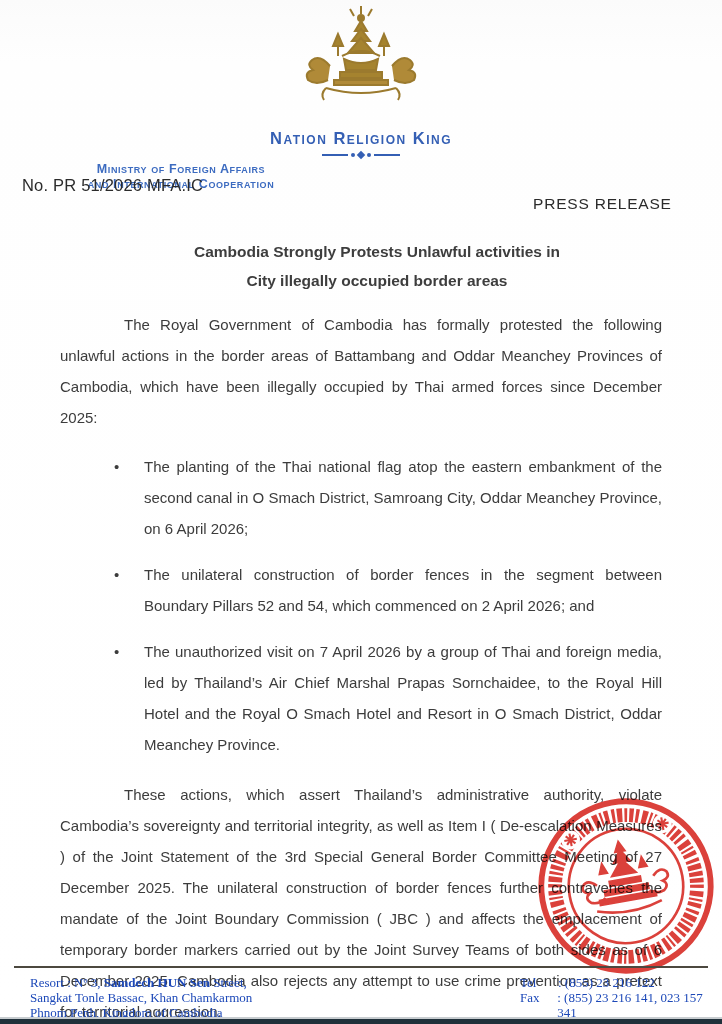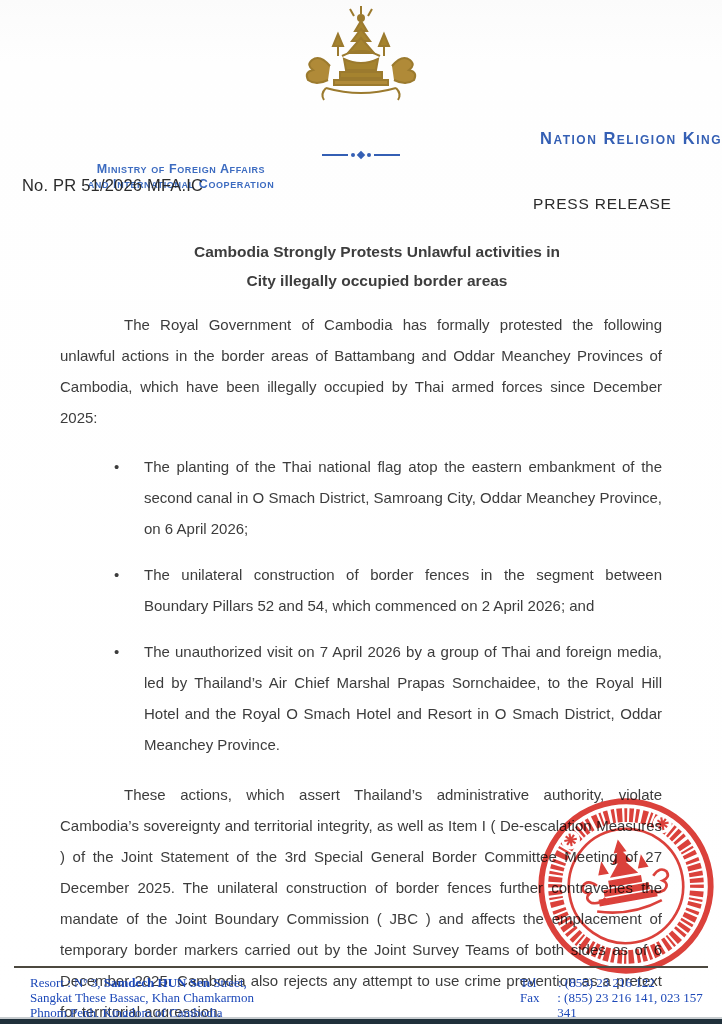--- a/index.html
+++ b/index.html
@@ -15,21 +15,21 @@
   }
 
   
   .emblem-wrap{position:absolute;top:4px;left:0;width:722px;display:flex;justify-content:center;}
   .kingdom-title{
     position:absolute;top:104px;left:0;width:722px;text-align:center;
     font-variant:small-caps;font-weight:bold;font-size:22px;letter-spacing:1.5px;
     color:#345fb4;
   }
   .motto{
-    position:absolute;top:129px;left:0;width:722px;text-align:right;
+    position:absolute;top:129px;left:0;width:722px;text-align:center;
     font-variant:small-caps;font-weight:bold;font-size:16.5px;letter-spacing:1.5px;
     color:#345fb4;
   }
   .ornament{
     position:absolute;top:151px;left:0;width:722px;height:8px;
     display:flex;align-items:center;justify-content:center;gap:3px;
   }
   .ornament .bar{width:26px;height:2px;background:#345fb4;}
   .ornament .dot{width:4px;height:4px;background:#345fb4;border-radius:50%;}
   .ornament .diamond{width:6px;height:6px;background:#345fb4;transform:rotate(45deg);}
@@ -206,21 +206,21 @@
         <rect x="58" y="94" width="54" height="5"></rect>
         <path d="M54 104 Q85 114 116 104" fill="none" stroke-width="2.5"></path>
       </g>
     </svg>
   </div>
 
   <div class="footer-rule"></div>
 
   <div class="footer-address">
     <div><span>Resort : Nº 3, </span><b>Samdech HUN Sen</b><span> Street,</span></div>
-    <div>Sangkat These Bassac, Khan Chamkarmon</div>
+    <div>Sangkat Tonle Bassac, Khan Chamkarmon</div>
     <div>Phnom Penh, Kingdom of Cambodia</div>
   </div>
 
   <div class="footer-contacts">
     <div class="contact-row">
       <span class="contact-label">Tel</span>
       <span>: (855) 23 216 122</span>
     </div>
     <div class="contact-row">
       <span class="contact-label">Fax</span>

